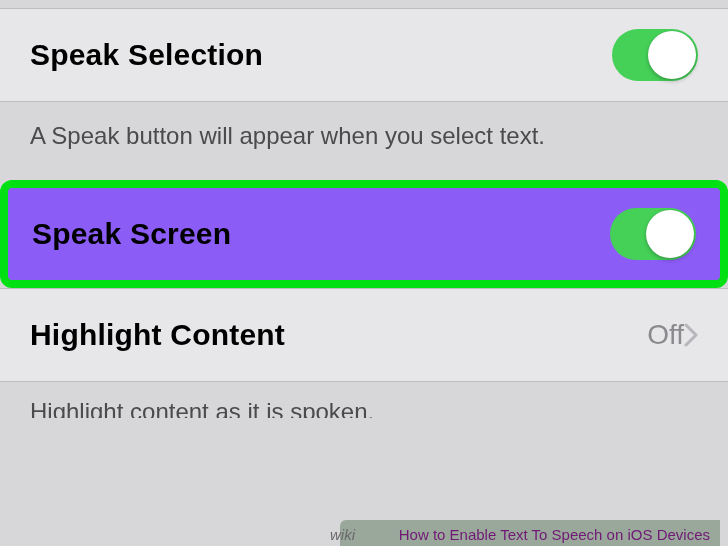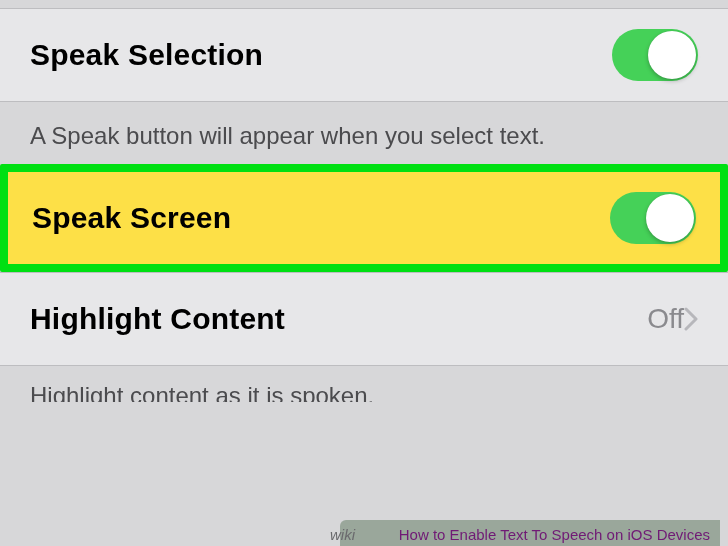--- a/index.html
+++ b/index.html
@@ -21,21 +21,21 @@
     border-bottom: 1px solid #bdbdc0;
     height: 94px;
   }
   .row-label {
     font-size: 30px;
     font-weight: 700;
     letter-spacing: 0.2px;
     color: #000;
   }
   .desc {
-    padding: 18px 30px 12px 30px;
+    padding: 18px 30px 28px 30px;
     font-size: 24px;
     color: #4b4b4e;
     line-height: 1.35;
     background: #d7d7d9;
   }
   .toggle {
     width: 86px;
     height: 52px;
     border-radius: 26px;
     position: relative;
@@ -47,23 +47,23 @@
     top: 2px;
     right: 2px;
     width: 48px;
     height: 48px;
     border-radius: 50%;
     background: #fff;
     box-shadow: 0 2px 4px rgba(0,0,0,0.25), 0 0 1px rgba(0,0,0,0.15);
   }
   .highlight {
     position: relative;
-    background: #fde047;
+    background: #8b5cf6;
     border: 8px solid #00e012;
-    border-radius: 2px;
+    border-radius: 12px;
     height: 108px;
     padding: 0 24px;
     display: flex;
     align-items: center;
     justify-content: space-between;
     margin: 0;
   }
   .highlight .row-label { font-size: 30px; }
   .value-cell {
     display: flex;

